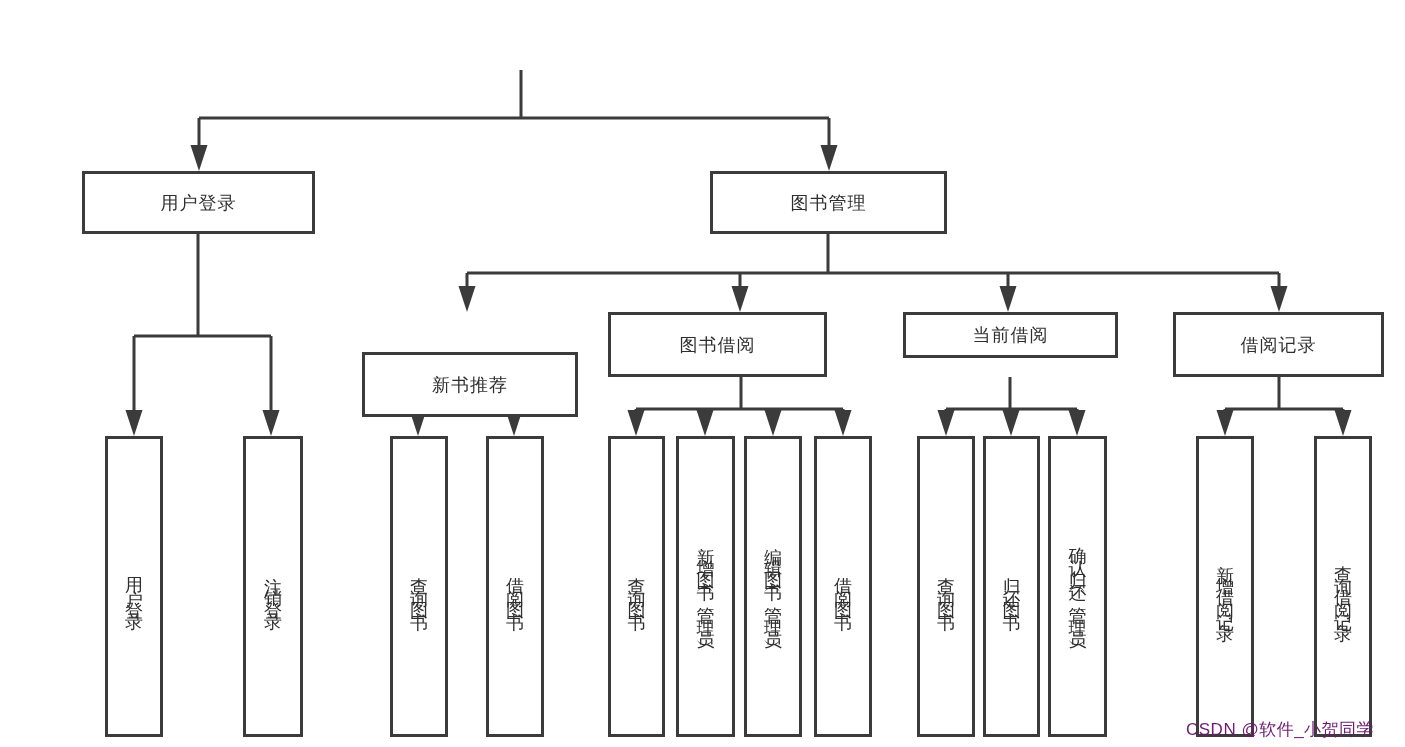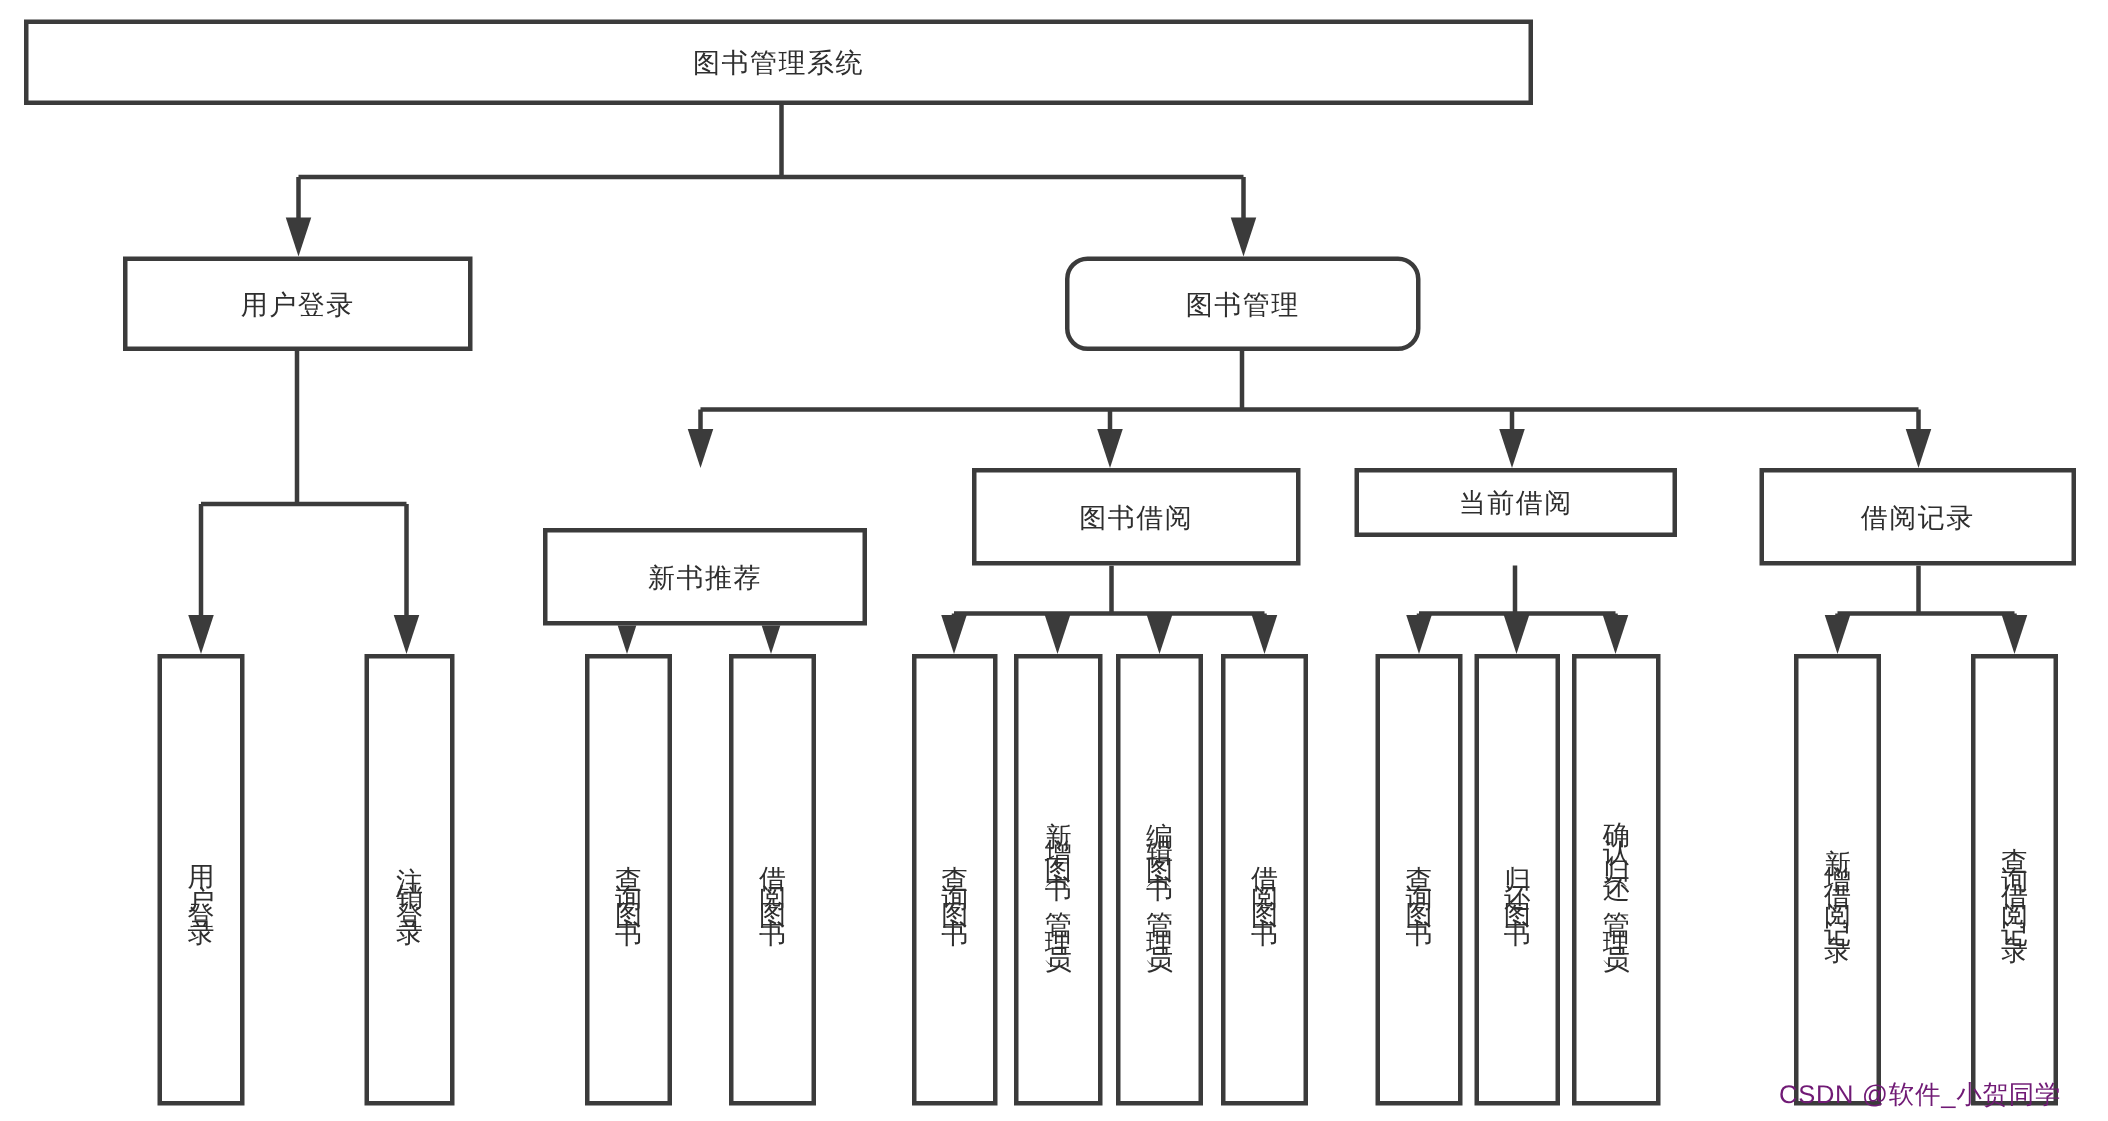--- a/index.html
+++ b/index.html
@@ -92,35 +92,32 @@
       <polygon points="773,436 764.5,410 781.5,410"></polygon>
       <polygon points="843,436 834.5,410 851.5,410"></polygon>
       <polygon points="946,436 937.5,410 954.5,410"></polygon>
       <polygon points="1011,436 1002.5,410 1019.5,410"></polygon>
       <polygon points="1077,436 1068.5,410 1085.5,410"></polygon>
       <polygon points="1225,436 1216.5,410 1233.5,410"></polygon>
       <polygon points="1343,436 1334.5,410 1351.5,410"></polygon>
     </g>
   </svg>
 
-  <div class="node h" style="left:16px; top:13px; width:1006px; height:57px;">
-    <span class="lbl">图书管理系统</span>
-  </div>
 
   <div class="node h" style="left:82px; top:171px; width:233px; height:63px;">
     <span class="lbl">用户登录</span>
   </div>
-  <div class="node h" style="left:710px; top:171px; width:237px; height:63px;border-radius:15px;">
+  <div class="node h" style="left:710px; top:171px; width:237px; height:63px;">
     <span class="lbl">图书管理</span>
   </div>
 
   <div class="node h" style="left:362px; top:312px; width:216px; height:65px;margin-top:40px;">
     <span class="lbl">新书推荐</span>
   </div>
-  <div class="node h" style="left:648px; top:312px; width:219px; height:65px;">
+  <div class="node h" style="left:608px; top:312px; width:219px; height:65px;">
     <span class="lbl">图书借阅</span>
   </div>
   <div class="node h" style="left:903px; top:312px; width:215px; height:46px;">
     <span class="lbl">当前借阅</span>
   </div>
   <div class="node h" style="left:1173px; top:312px; width:211px; height:65px;">
     <span class="lbl">借阅记录</span>
   </div>
 
   <div class="node v" style="left:105px; top:436px; width:58px; height:301px;">

